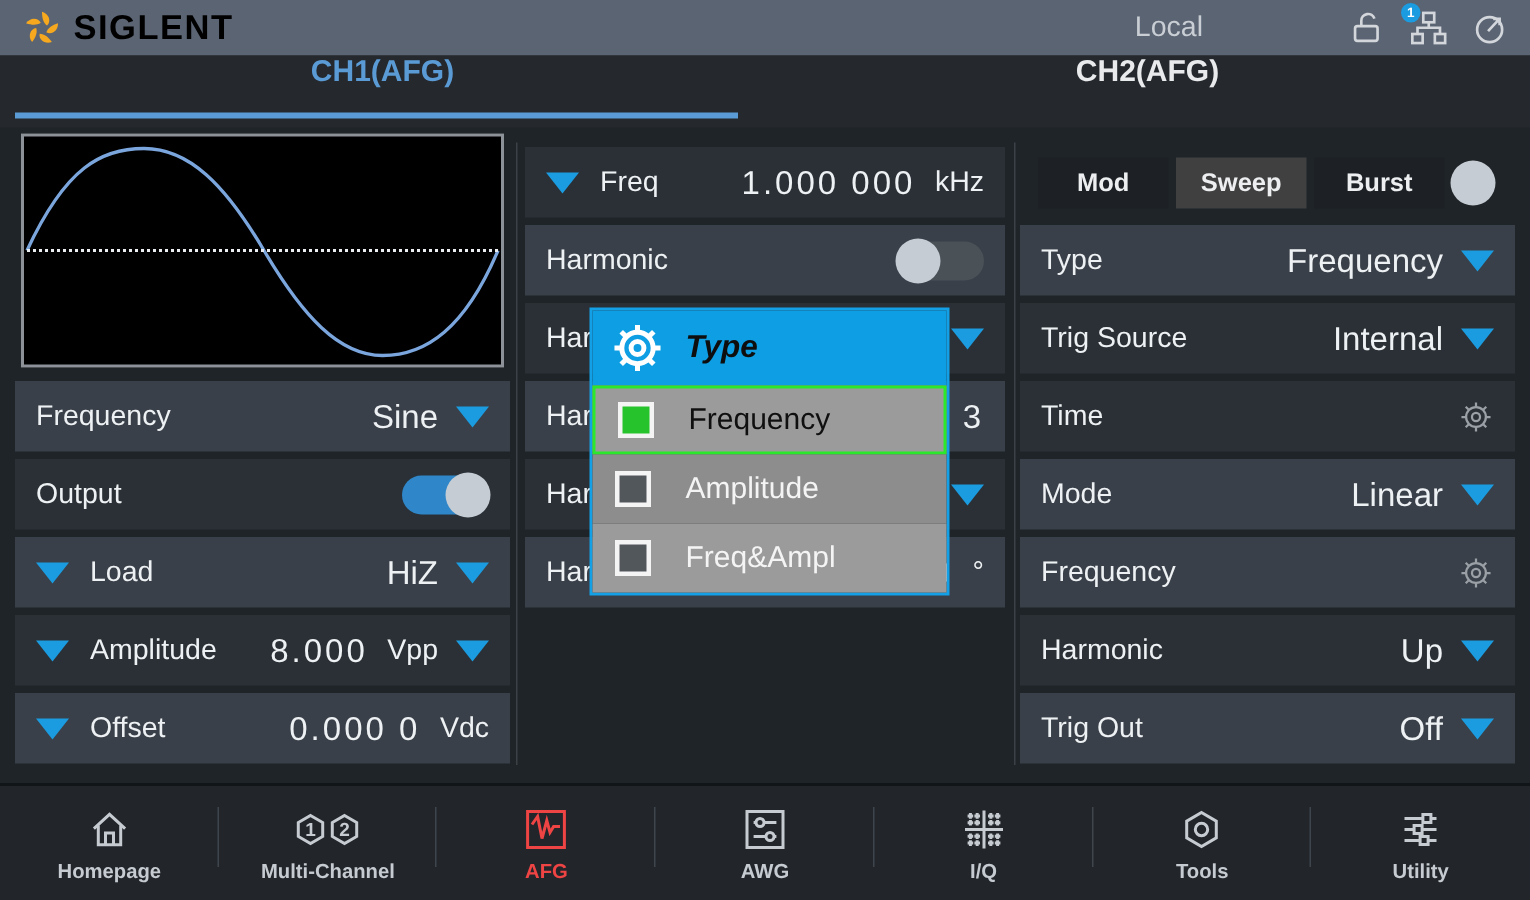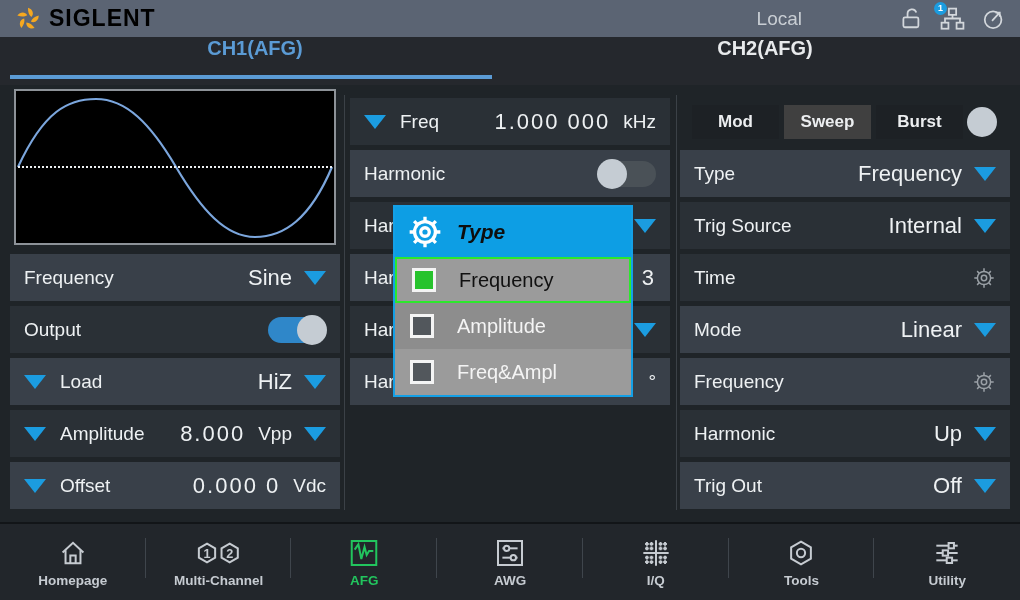--- a/index.html
+++ b/index.html
@@ -72,21 +72,21 @@
   .dd-item .dd-lbl{color:#f4f4f4;font-size:20px;}
   .dd-item.selected .dd-lbl{color:#101010;}
   
   .footer{position:absolute;left:0;top:522px;width:1020px;height:78px;background:#22262b;
     border-top:2px solid #121518;box-sizing:border-box;display:flex;}
   .nav-item{flex:1;display:flex;flex-direction:column;align-items:center;justify-content:center;
     gap:4px;color:#c6cbd1;position:relative;}
   .nav-item:not(:last-child)::after{content:"";position:absolute;right:0;top:14px;height:40px;width:1px;background:#3f454c;}
   .nav-item svg{stroke:currentColor;fill:none;stroke-width:1.5;}
   .nav-item .nav-lbl{font-size:13.5px;font-weight:bold;}
-  .nav-item.active{color:#22c55e;}
+  .nav-item.active{color:#ef4444;}
 </style>
 </head>
 <body>
 
 <div class="topbar">
   <div class="brand">
     <svg width="28" height="28" viewBox="0 0 26 26">
       <g fill="#f6a81f">
         <path d="M13 2.6 C17.4 3.8 18.9 8.6 16.1 11.2 C13.7 9.3 13 6.4 13 2.6 Z" transform="rotate(0 13 13)"></path>
         <path d="M13 2.6 C17.4 3.8 18.9 8.6 16.1 11.2 C13.7 9.3 13 6.4 13 2.6 Z" transform="rotate(72 13 13)"></path>

